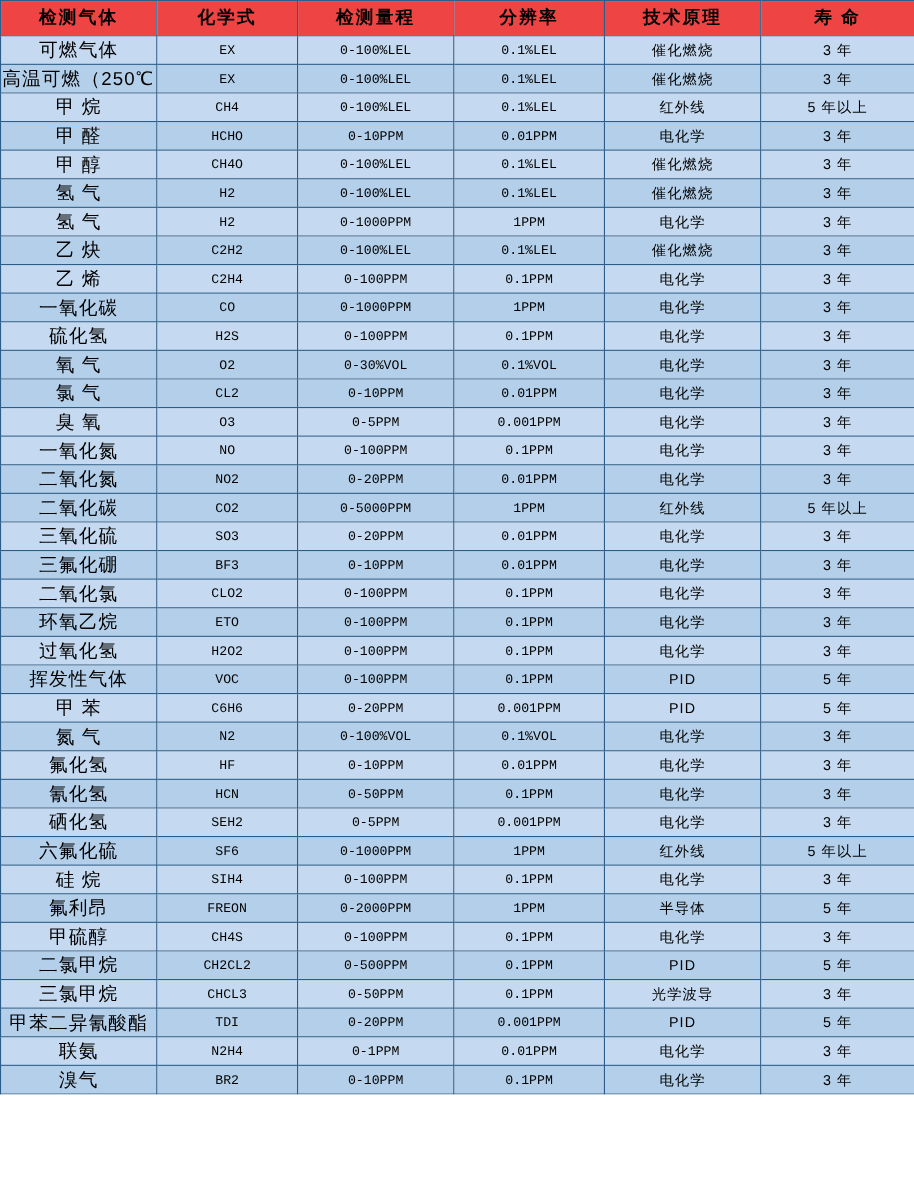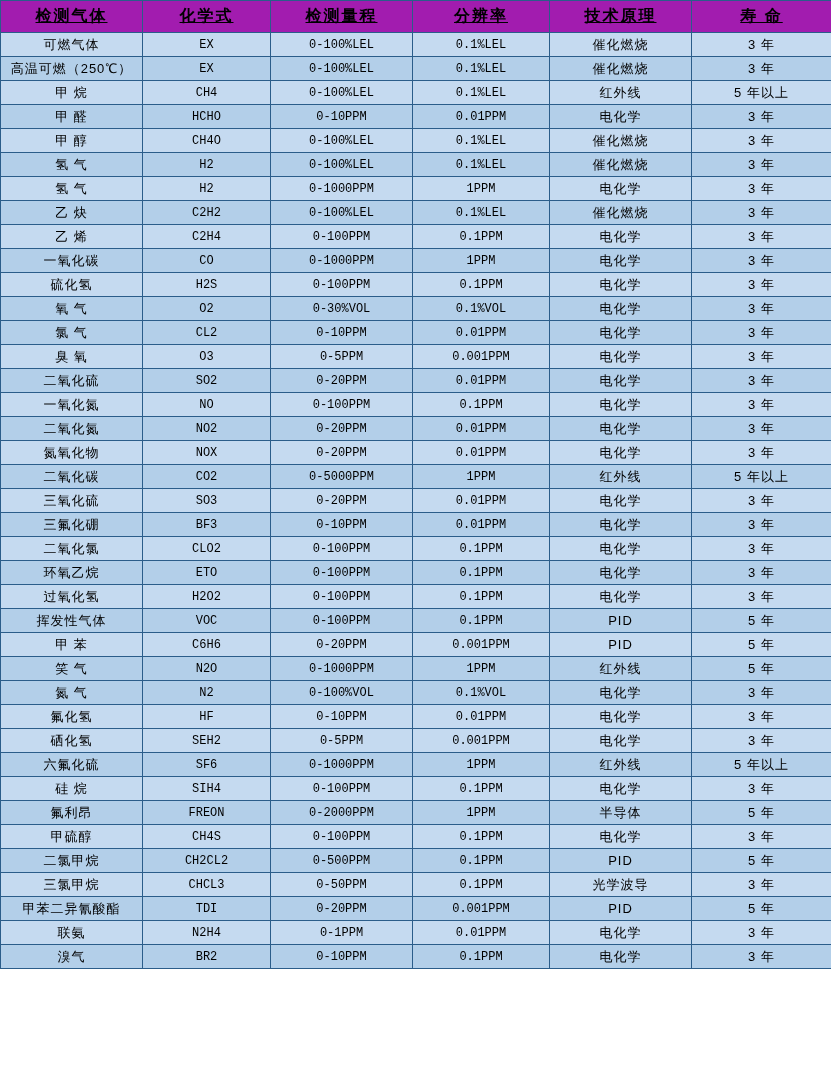--- a/index.html
+++ b/index.html
@@ -26,37 +26,36 @@
   #gas-table th,
   #gas-table td {
     border: 1px solid #2b5d8a;
     text-align: center;
     vertical-align: middle;
     color: #000000;
     white-space: nowrap;
     overflow: hidden;
   }
   #gas-table thead th {
-    background: #a21caf;
+    background: #ef4444;
     height: 29px;
     font-size: 16px;
     font-weight: bold;
     letter-spacing: 2px;
-    text-decoration: underline;
   }
   #gas-table tbody td {
     height: 21px;
     font-size: 13px;
     font-weight: normal;
   }
   #gas-table tbody tr.odd td { background: #c5daf0; }
   #gas-table tbody tr.even td { background: #b3cfe9; }
 
   #gas-table tbody td.name {
-    font-size: 13px;
+    font-size: 17px;
     letter-spacing: 1px;
     margin-left: 12px;
   }
   #gas-table tbody td.formula,
   #gas-table tbody td.range,
   #gas-table tbody td.resolution {
     font-family: "Liberation Mono", monospace;
     font-size: 12px;
     letter-spacing: 0px;
   }
@@ -194,47 +193,31 @@
         <td class="life">3 年</td>
       </tr>
       <tr class="odd">
         <td class="name">臭 氧</td>
         <td class="formula">O3</td>
         <td class="range">0-5PPM</td>
         <td class="resolution">0.001PPM</td>
         <td class="principle">电化学</td>
         <td class="life">3 年</td>
       </tr>
-      <tr class="even">
-        <td class="name">二氧化硫</td>
-        <td class="formula">SO2</td>
-        <td class="range">0-20PPM</td>
-        <td class="resolution">0.01PPM</td>
-        <td class="principle">电化学</td>
-        <td class="life">3 年</td>
-      </tr>
       <tr class="odd">
         <td class="name">一氧化氮</td>
         <td class="formula">NO</td>
         <td class="range">0-100PPM</td>
         <td class="resolution">0.1PPM</td>
         <td class="principle">电化学</td>
         <td class="life">3 年</td>
       </tr>
       <tr class="even">
         <td class="name">二氧化氮</td>
         <td class="formula">NO2</td>
-        <td class="range">0-20PPM</td>
-        <td class="resolution">0.01PPM</td>
-        <td class="principle">电化学</td>
-        <td class="life">3 年</td>
-      </tr>
-      <tr class="odd">
-        <td class="name">氮氧化物</td>
-        <td class="formula">NOX</td>
         <td class="range">0-20PPM</td>
         <td class="resolution">0.01PPM</td>
         <td class="principle">电化学</td>
         <td class="life">3 年</td>
       </tr>
       <tr class="even">
         <td class="name">二氧化碳</td>
         <td class="formula">CO2</td>
         <td class="range">0-5000PPM</td>
         <td class="resolution">1PPM</td>
@@ -291,40 +274,40 @@
       </tr>
       <tr class="odd">
         <td class="name">甲 苯</td>
         <td class="formula">C6H6</td>
         <td class="range">0-20PPM</td>
         <td class="resolution">0.001PPM</td>
         <td class="principle">PID</td>
         <td class="life">5 年</td>
       </tr>
       <tr class="even">
-        <td class="name">笑 气</td>
-        <td class="formula">N2O</td>
-        <td class="range">0-1000PPM</td>
-        <td class="resolution">1PPM</td>
-        <td class="principle">红外线</td>
-        <td class="life">5 年</td>
-      </tr>
-      <tr class="even">
         <td class="name">氮 气</td>
         <td class="formula">N2</td>
         <td class="range">0-100%VOL</td>
         <td class="resolution">0.1%VOL</td>
         <td class="principle">电化学</td>
         <td class="life">3 年</td>
       </tr>
       <tr class="odd">
         <td class="name">氟化氢</td>
         <td class="formula">HF</td>
         <td class="range">0-10PPM</td>
         <td class="resolution">0.01PPM</td>
+        <td class="principle">电化学</td>
+        <td class="life">3 年</td>
+      </tr>
+      <tr class="even">
+        <td class="name">氰化氢</td>
+        <td class="formula">HCN</td>
+        <td class="range">0-50PPM</td>
+        <td class="resolution">0.1PPM</td>
         <td class="principle">电化学</td>
         <td class="life">3 年</td>
       </tr>
       <tr class="odd">
         <td class="name">硒化氢</td>
         <td class="formula">SEH2</td>
         <td class="range">0-5PPM</td>
         <td class="resolution">0.001PPM</td>
         <td class="principle">电化学</td>
         <td class="life">3 年</td>

